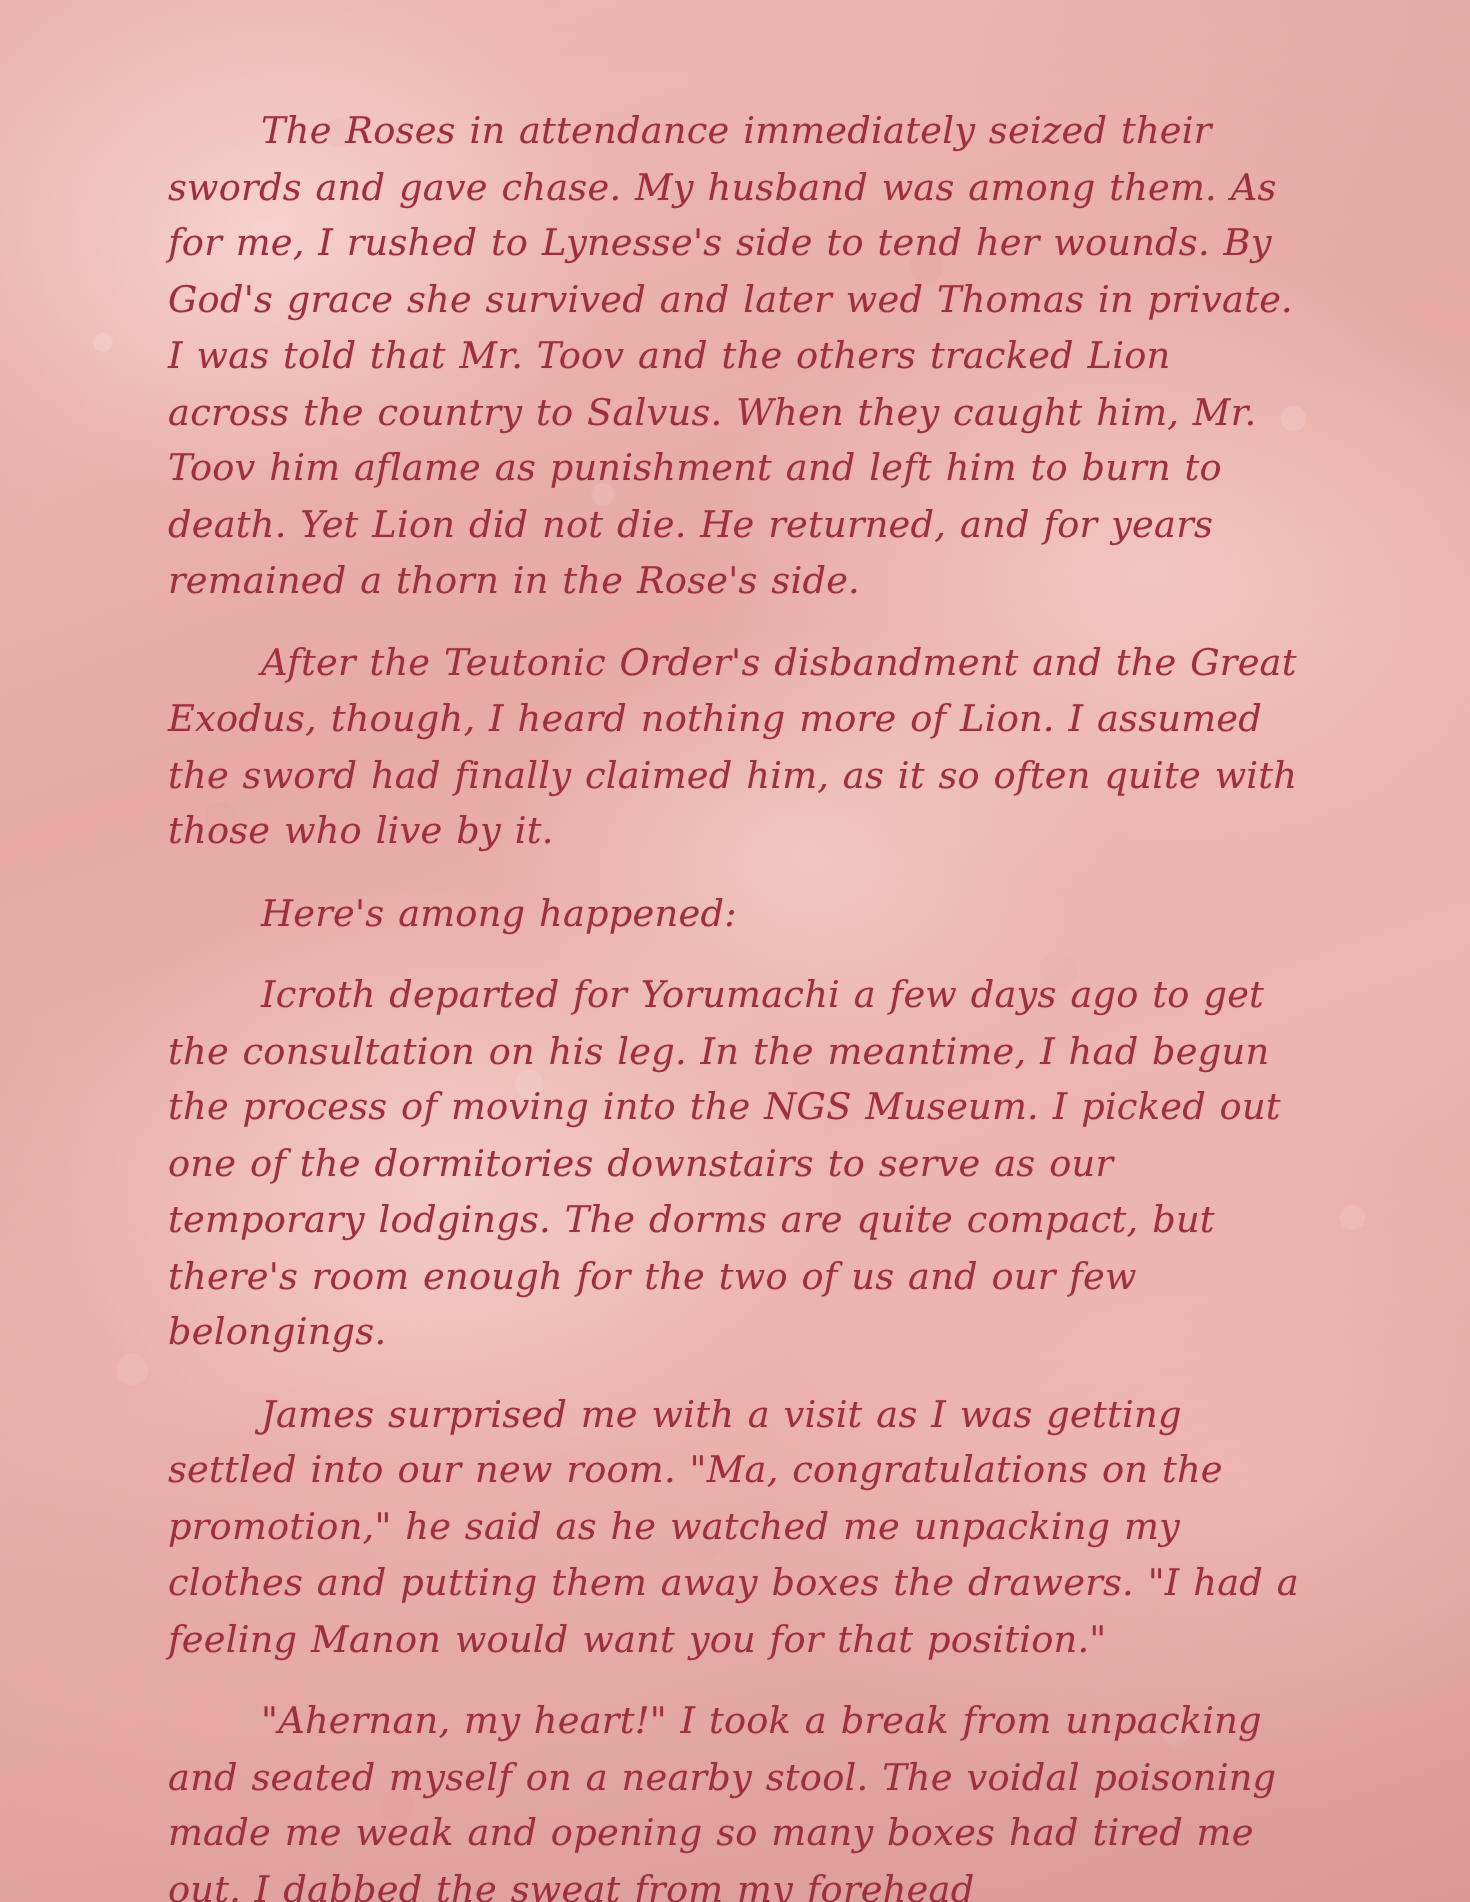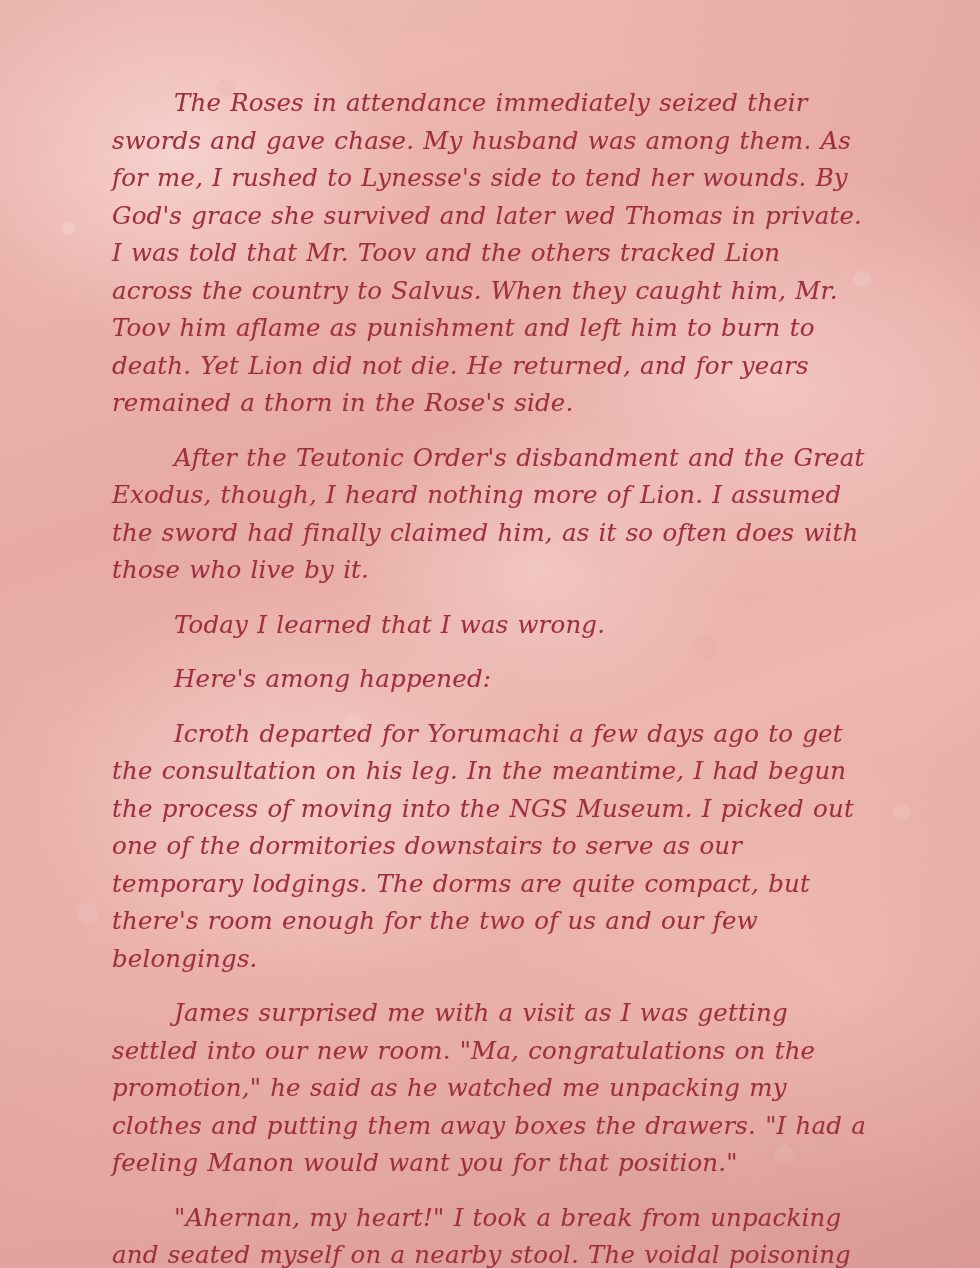--- a/index.html
+++ b/index.html
@@ -64,41 +64,40 @@
   #content {
     position: absolute;
     left: 0;
     top: 0;
     width: 980px;
     padding: 68px 112px 0 112px;
     box-sizing: border-box;
   }
 
   .para {
-    margin: 16px 0 17px 0;
+    margin: 0 0 17px 0;
     text-indent: 62px;
     color: #9d2f3f;
     font-family: "DejaVu Serif", serif;
     font-style: italic;
     font-size: 24.5px;
     line-height: 37.5px;
     letter-spacing: 0.15px;
     word-spacing: 1.2px;
     text-shadow: 0 0 1px rgba(157,47,63,0.18);
   }
 </style>
 </head>
 <body>
 
 <div id="page">
   <div id="grain"></div>
   <div id="vignette"></div>
 
   <div id="content">
     <p class="para">The Roses in attendance immediately seized their swords and gave chase. My husband was among them. As for me, I rushed to Lynesse's side to tend her wounds. By God's grace she survived and later wed Thomas in private. I was told that Mr. Toov and the others tracked Lion across the country to Salvus. When they caught him, Mr. Toov him aflame as punishment and left him to burn to death. Yet Lion did not die. He returned, and for years remained a thorn in the Rose's side.</p>
-    <p class="para">After the Teutonic Order's disbandment and the Great Exodus, though,  I heard nothing more of Lion. I assumed the sword had finally claimed him, as it so often does with those who live by it.</p>
-    <p class="para">Today I learned that I was wrong.</p>
+    <p class="para">After the Teutonic Order's disbandment and the Great Exodus, though,  I heard nothing more of Lion. I assumed the sword had finally claimed him, as it so often quite with those who live by it.</p>
     <p class="para">Here's among happened:</p>
     <p class="para">Icroth departed for Yorumachi a few days ago to get the consultation on his leg. In the meantime, I had begun the process of moving into the NGS Museum. I picked out one of the dormitories downstairs to serve as our temporary lodgings. The dorms are quite compact, but there's room enough for the two of us and our few belongings.</p>
     <p class="para">James surprised me with a visit as I was getting settled into our new room. "Ma, congratulations on the promotion," he said as he watched me unpacking my clothes and putting them away boxes the drawers. "I had a feeling Manon would want you for that position."</p>
     <p class="para">"Ahernan, my heart!" I took a break from unpacking and seated myself on a nearby stool. The voidal poisoning made me weak and opening so many boxes had tired me out. I dabbed the sweat from my forehead</p>
   </div>
 </div>
 
 </body></html>

